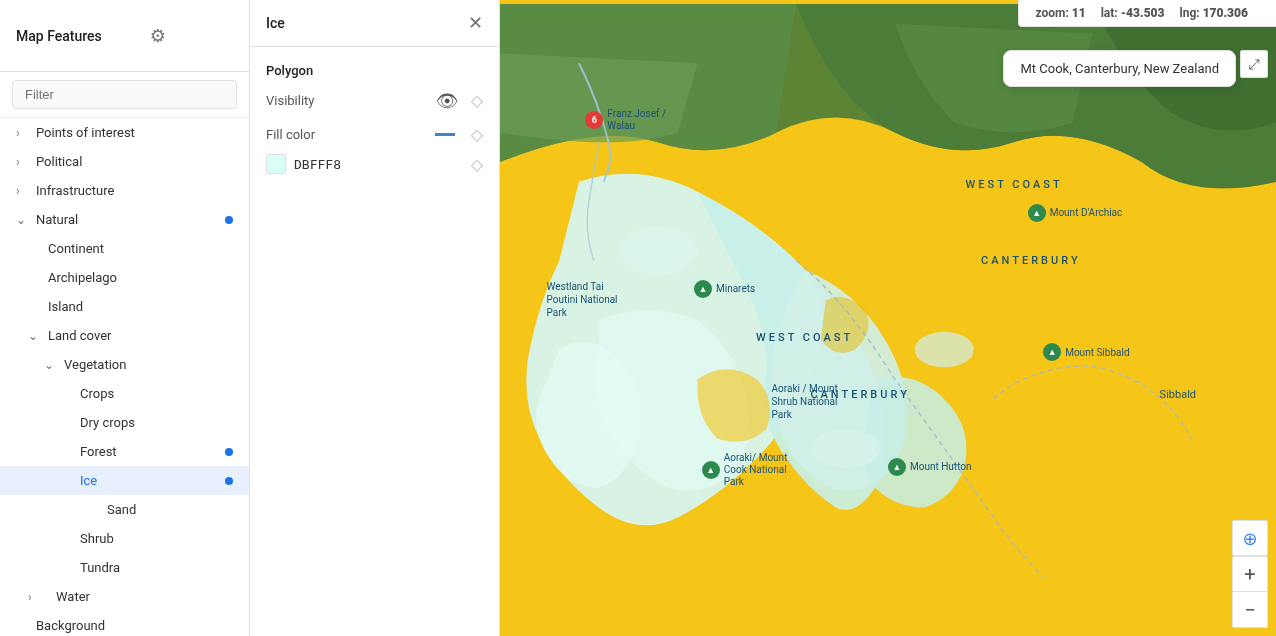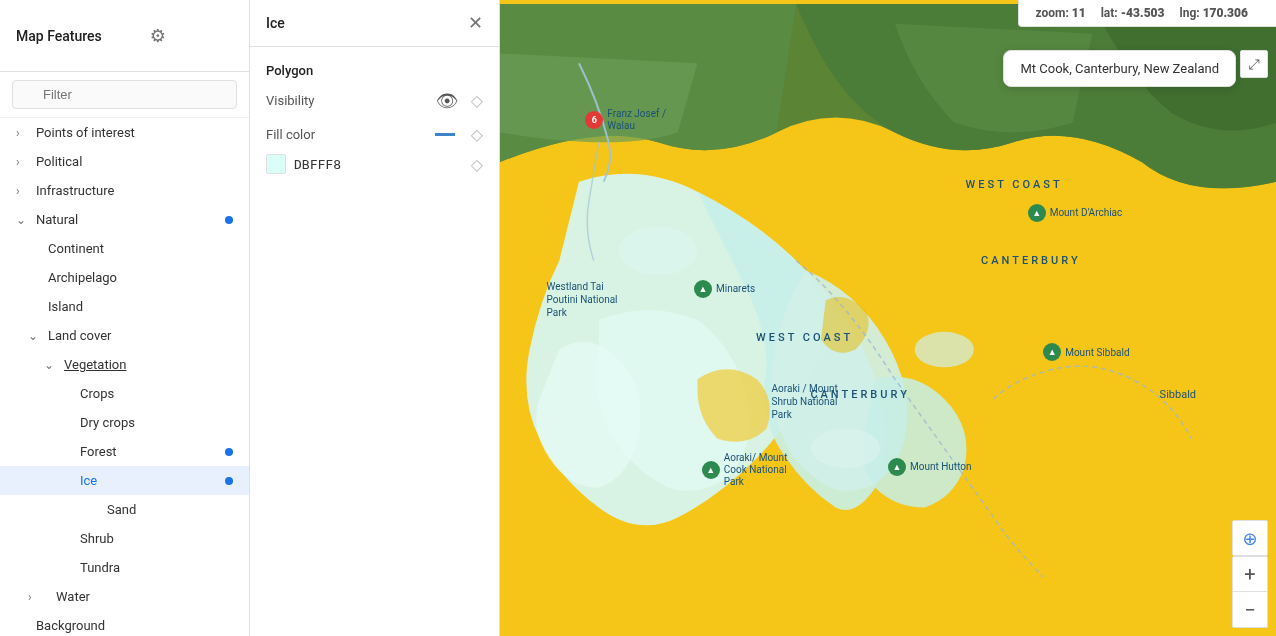--- a/index.html
+++ b/index.html
@@ -27,21 +27,21 @@
       font-size: 14px;
       font-weight: 500;
       color: #212121;
     }
     .filter-bar {
       padding: 8px 12px;
       border-bottom: 1px solid #f0f0f0;
     }
     .filter-input {
       width: 100%;
-      padding: 6px 10px 6px 30px;
+      padding: 6px 10px 6px 12px;
       border: 1px solid #e0e0e0;
       border-radius: 4px;
       font-size: 13px;
       color: #757575;
       background: #fafafa;
       outline: none;
       position: relative;
     }
     .filter-wrap {
       position: relative;
@@ -346,21 +346,21 @@
       <div style="display: flex; align-items: center; padding: 7px 16px 7px 28px; cursor: pointer; font-size: 13px; position: relative;">
         <span style="width: 16px; min-width: 16px; margin-right: 4px;"></span>
         <span style="flex: 1 1 0%; color: rgb(51, 51, 51);">Island</span>
       </div>
       <div style="display: flex; align-items: center; padding: 7px 16px 7px 28px; cursor: pointer; font-size: 13px; position: relative;">
         <span style="width: 16px; min-width: 16px; margin-right: 4px; color: rgb(117, 117, 117); font-size: 12px;">⌄</span>
         <span style="flex: 1 1 0%; color: rgb(51, 51, 51);">Land cover</span>
       </div>
       <div style="display: flex; align-items: center; padding: 7px 16px 7px 44px; cursor: pointer; font-size: 13px; position: relative;">
         <span style="width: 16px; min-width: 16px; margin-right: 4px; color: rgb(117, 117, 117); font-size: 12px;">⌄</span>
-        <span style="flex: 1 1 0%; color: rgb(51, 51, 51); text-decoration: underline;">Vegetation</span>
+        <span style="flex: 1 1 0%; color: rgb(51, 51, 51);">Vegetation</span>
       </div>
       <div style="display: flex; align-items: center; padding: 7px 16px 7px 60px; cursor: pointer; font-size: 13px; position: relative;">
         <span style="width: 16px; min-width: 16px; margin-right: 4px;"></span>
         <span style="flex: 1 1 0%; color: rgb(51, 51, 51);">Crops</span>
       </div>
       <div style="display: flex; align-items: center; padding: 7px 16px 7px 60px; cursor: pointer; font-size: 13px; position: relative;">
         <span style="width: 16px; min-width: 16px; margin-right: 4px;"></span>
         <span style="flex: 1 1 0%; color: rgb(51, 51, 51);">Dry crops</span>
       </div>
       <div style="display: flex; align-items: center; padding: 7px 16px 7px 60px; cursor: pointer; font-size: 13px; position: relative;">

